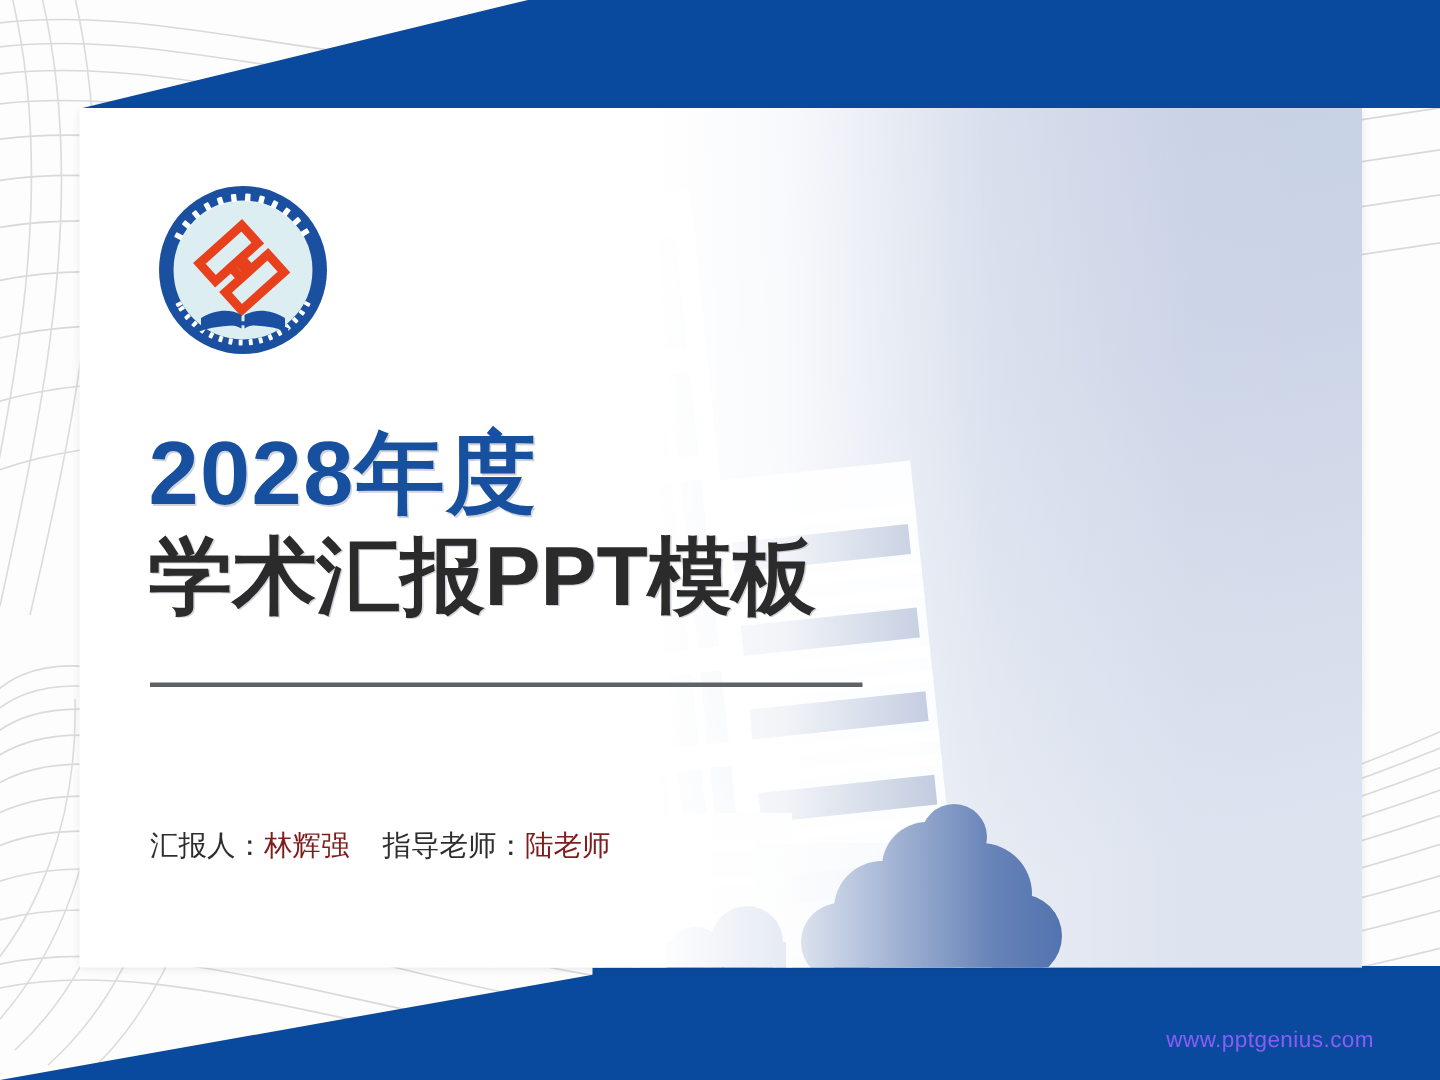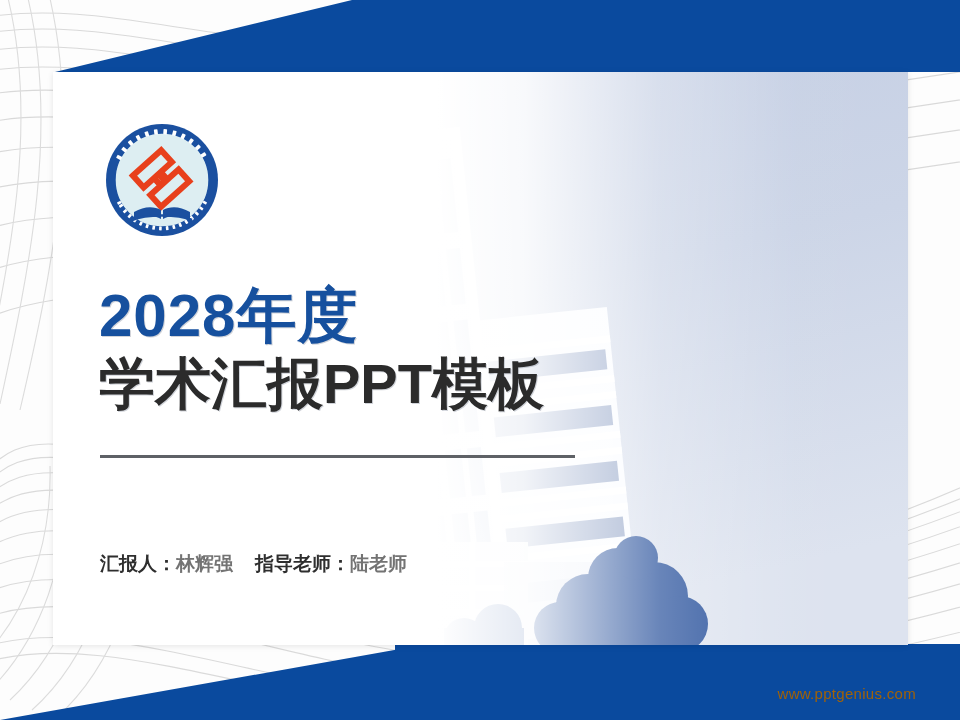--- a/index.html
+++ b/index.html
@@ -63,28 +63,28 @@
   }
   .org{
     position:absolute;left:47px;top:404px;
     font-size:27px;color:#4a4d52;font-weight:400;
     letter-spacing:1px;white-space:nowrap;
   }
   .presenters{
     position:absolute;left:47px;top:479px;
     font-size:19px;color:#2e2e2e;white-space:nowrap;
   }
-  .presenters .lbl{font-weight:bold;}
-  .presenters .val{font-weight:700;color:#737373;}
+  .presenters .lbl{font-weight:normal;}
+  .presenters .val{font-weight:400;color:#7f1d1d;}
   .presenters .gap{display:inline-block;width:22px;}
 
   
   .footer-url{
     position:absolute;right:44px;bottom:18px;z-index:6;
-    color:#a16207;font-size:15px;letter-spacing:0.3px;
+    color:#8b5cf6;font-size:15px;letter-spacing:0.3px;
   }
 </style>
 </head>
 <body>
 
 <div class="slide">
 
   <div class="contour-bg">
     <svg viewBox="0 0 960 720" preserveAspectRatio="none" aria-hidden="true">
       <defs>

